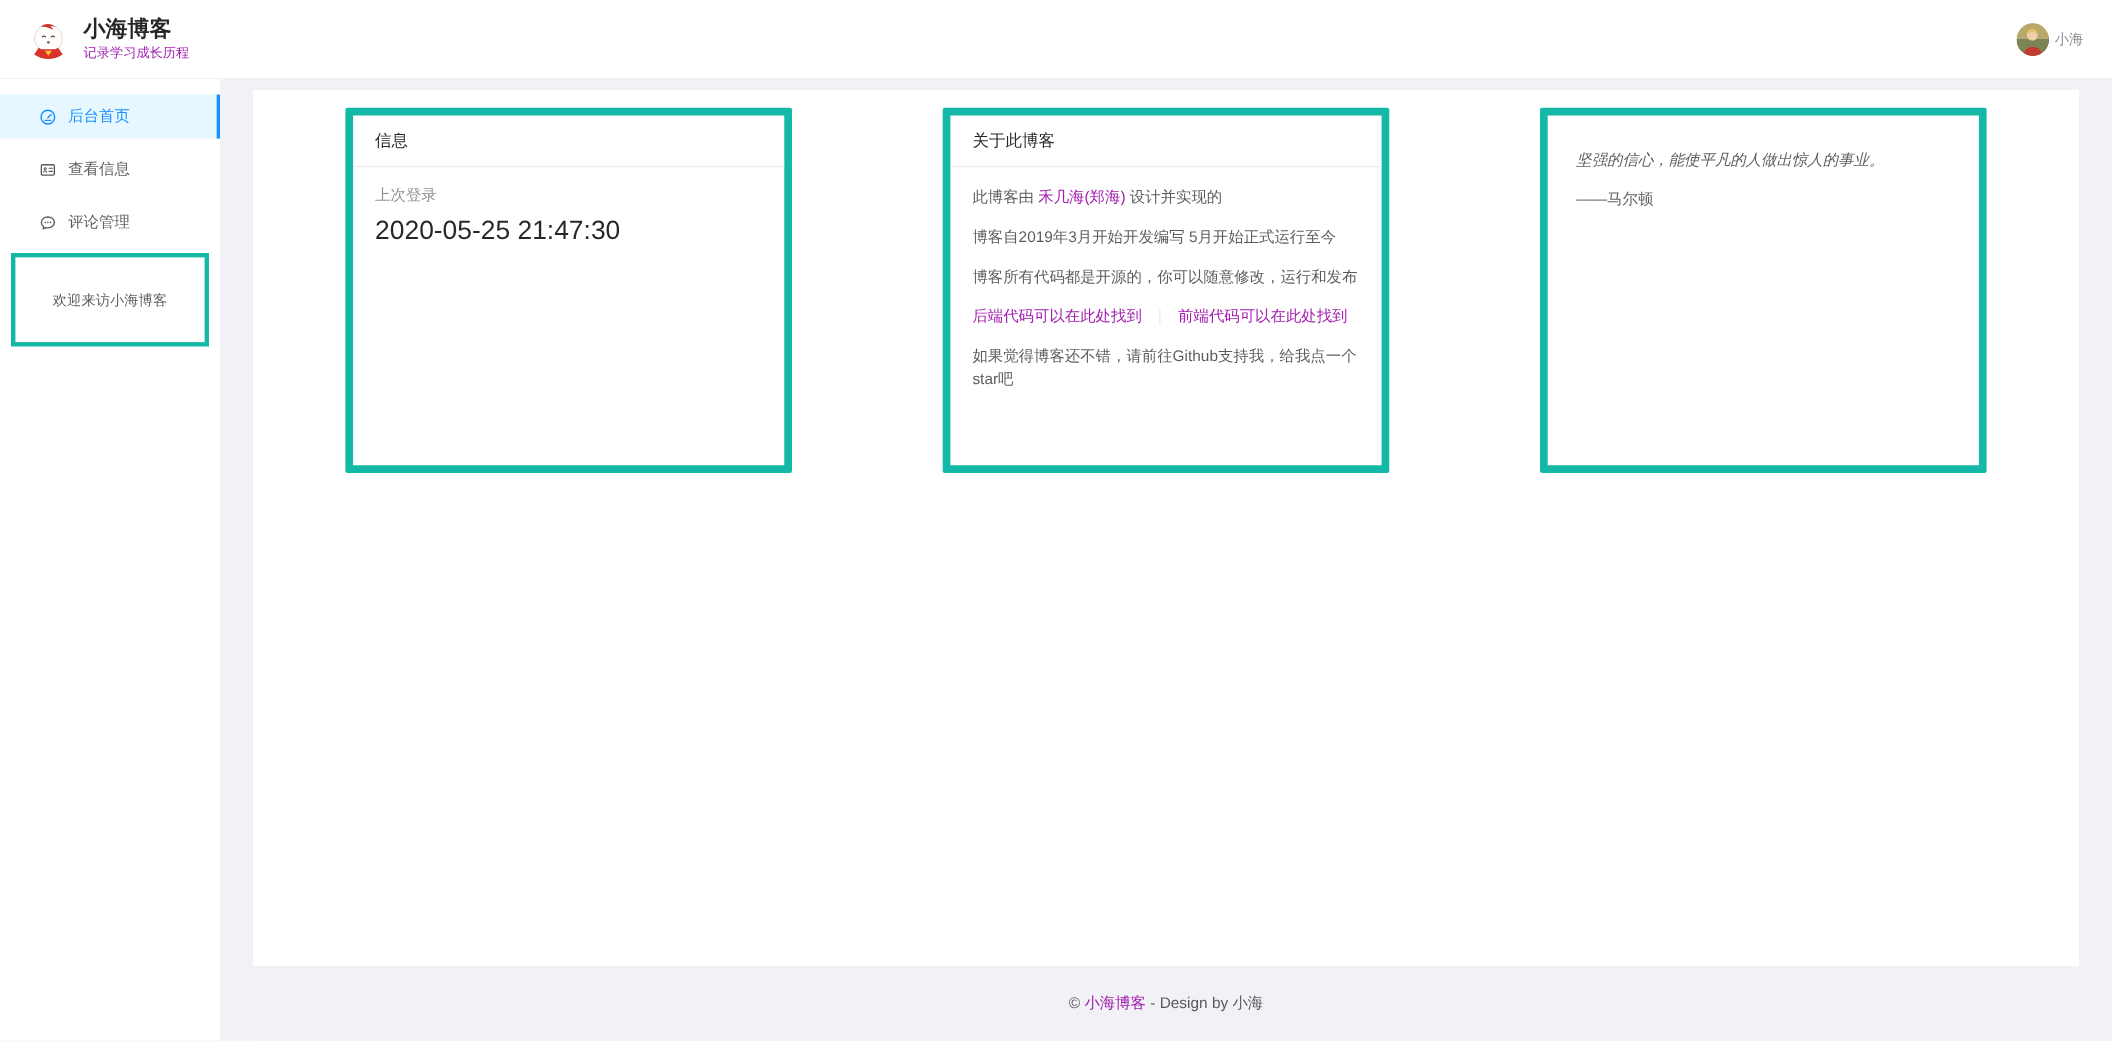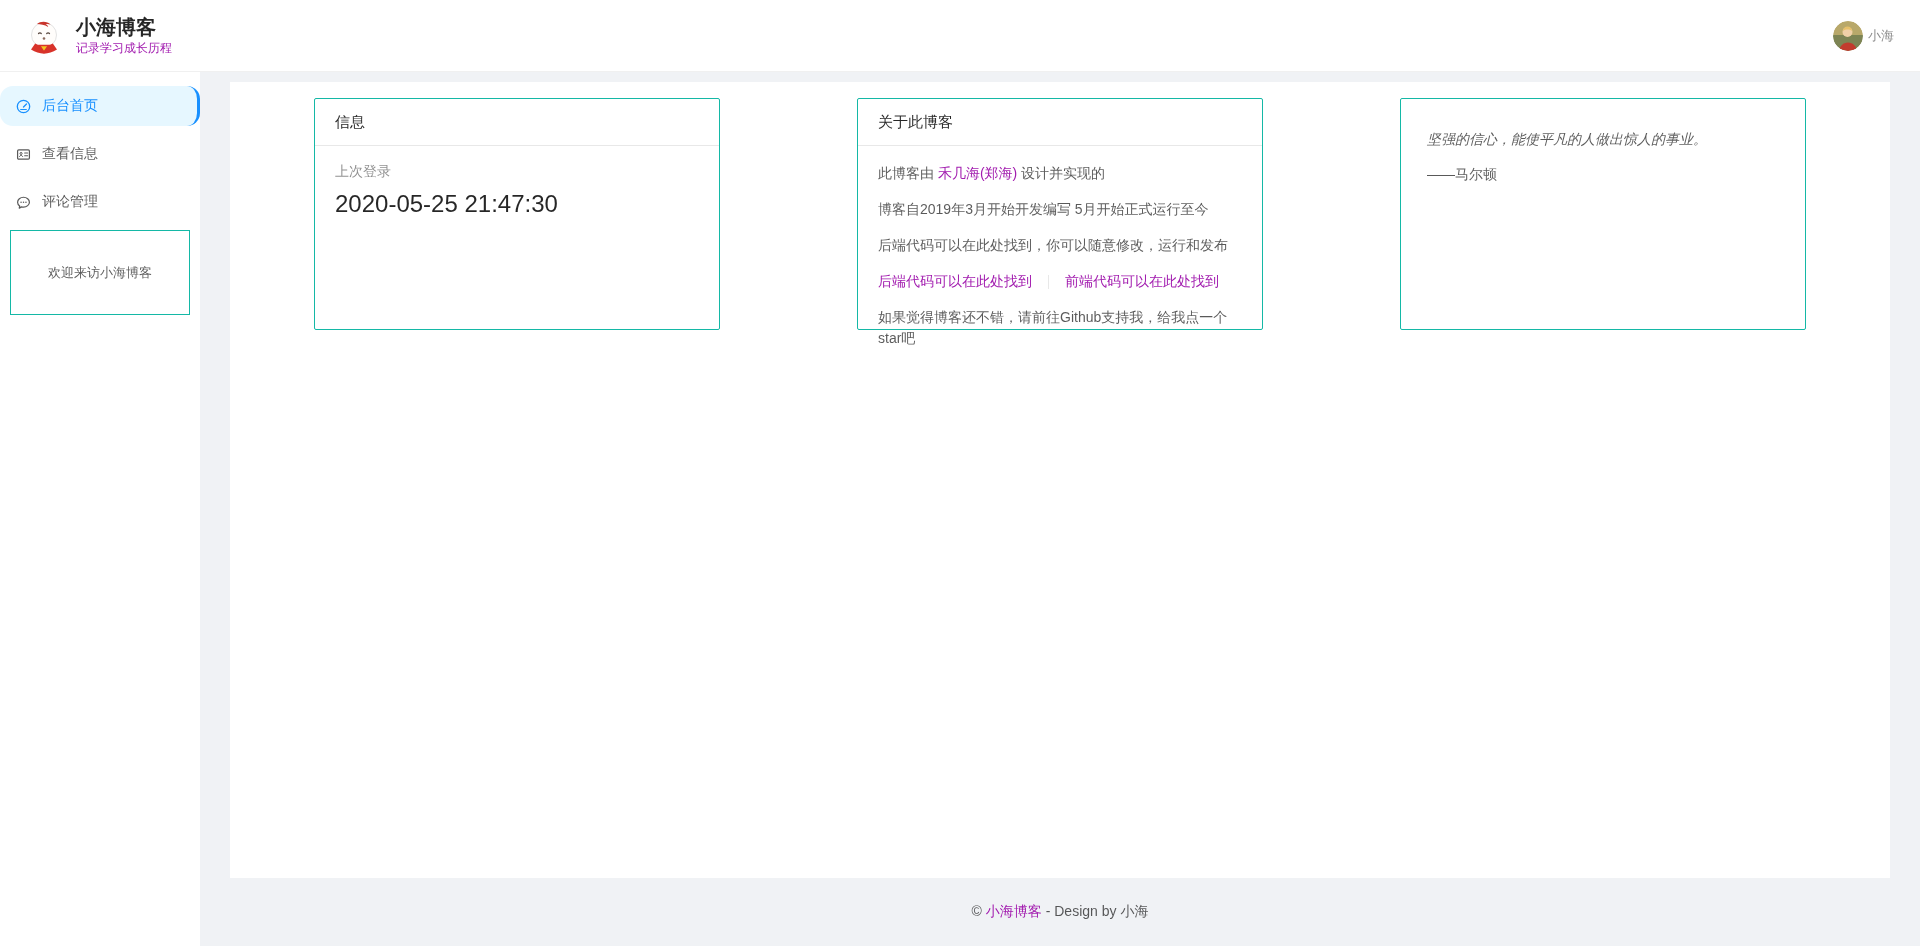--- a/index.html
+++ b/index.html
@@ -30,53 +30,52 @@
   
   .layout { display: flex; height: 874px; }
   .sidebar { width: 200px; background: #fff; flex-shrink: 0; }
   .menu { padding-top: 14px; }
   .menu-item {
     height: 40px;
     margin-bottom: 8px;
     display: flex;
     align-items: center;
     gap: 11px;
-    padding-left: 16px;
+    padding-left: 36px;
     font-size: 14px;
     color: rgba(0,0,0,.65);
     cursor: pointer;
-    border-radius: 13px;
   }
   .menu-item .mi-icon { width: 15px; height: 15px; display: inline-flex; }
   .menu-item.active {
     background: #e6f7ff;
     color: #1890ff;
     border-right: 3px solid #1890ff;
   }
   .welcome-box {
     margin: 8px 10px 0;
     height: 85px;
-    border: 1px solid #14b8a6;
+    border: 4px solid #14b8a6;
     display: flex;
     align-items: center;
     justify-content: center;
     font-size: 13px;
     color: rgba(0,0,0,.65);
     background: #fff;
   }
 
   
   .main { flex: 1; padding: 10px 30px 0; display: flex; flex-direction: column; }
   .content { background: #fff; height: 797px; }
   .cards-row { display: flex; justify-content: space-between; padding: 16px 84px 0; }
   .card {
     width: 406px;
-    height: 232px;
+    height: 332px;
     background: #fff;
-    border: 1px solid #14b8a6;
+    border: 7px solid #14b8a6;
     border-radius: 2px;
   }
   .card-header {
     height: 47px;
     padding: 0 20px;
     display: flex;
     align-items: center;
     font-size: 15px;
     font-weight: 500;
     color: rgba(0,0,0,.85);
@@ -200,21 +199,21 @@
             <div class="muted-label">上次登录</div>
             <div class="login-time">2020-05-25 21:47:30</div>
           </div>
         </section>
 
         <section class="card">
           <div class="card-header">关于此博客</div>
           <div class="card-body about-body">
             <p><span>此博客由 </span><a class="link">禾几海(郑海)</a><span> 设计并实现的</span></p>
             <p>博客自2019年3月开始开发编写 5月开始正式运行至今</p>
-            <p>后端代码可以在此处找到，你可以随意修改，运行和发布</p>
+            <p>博客所有代码都是开源的，你可以随意修改，运行和发布</p>
             <p><a class="link">后端代码可以在此处找到</a><span class="v-divider"></span><a class="link">前端代码可以在此处找到</a></p>
             <p>如果觉得博客还不错，请前往Github支持我，给我点一个star吧</p>
           </div>
         </section>
 
         <section class="card">
           <div class="quote-body">
             <div class="quote-text">坚强的信心，能使平凡的人做出惊人的事业。</div>
             <div class="quote-author">——马尔顿</div>
           </div>

